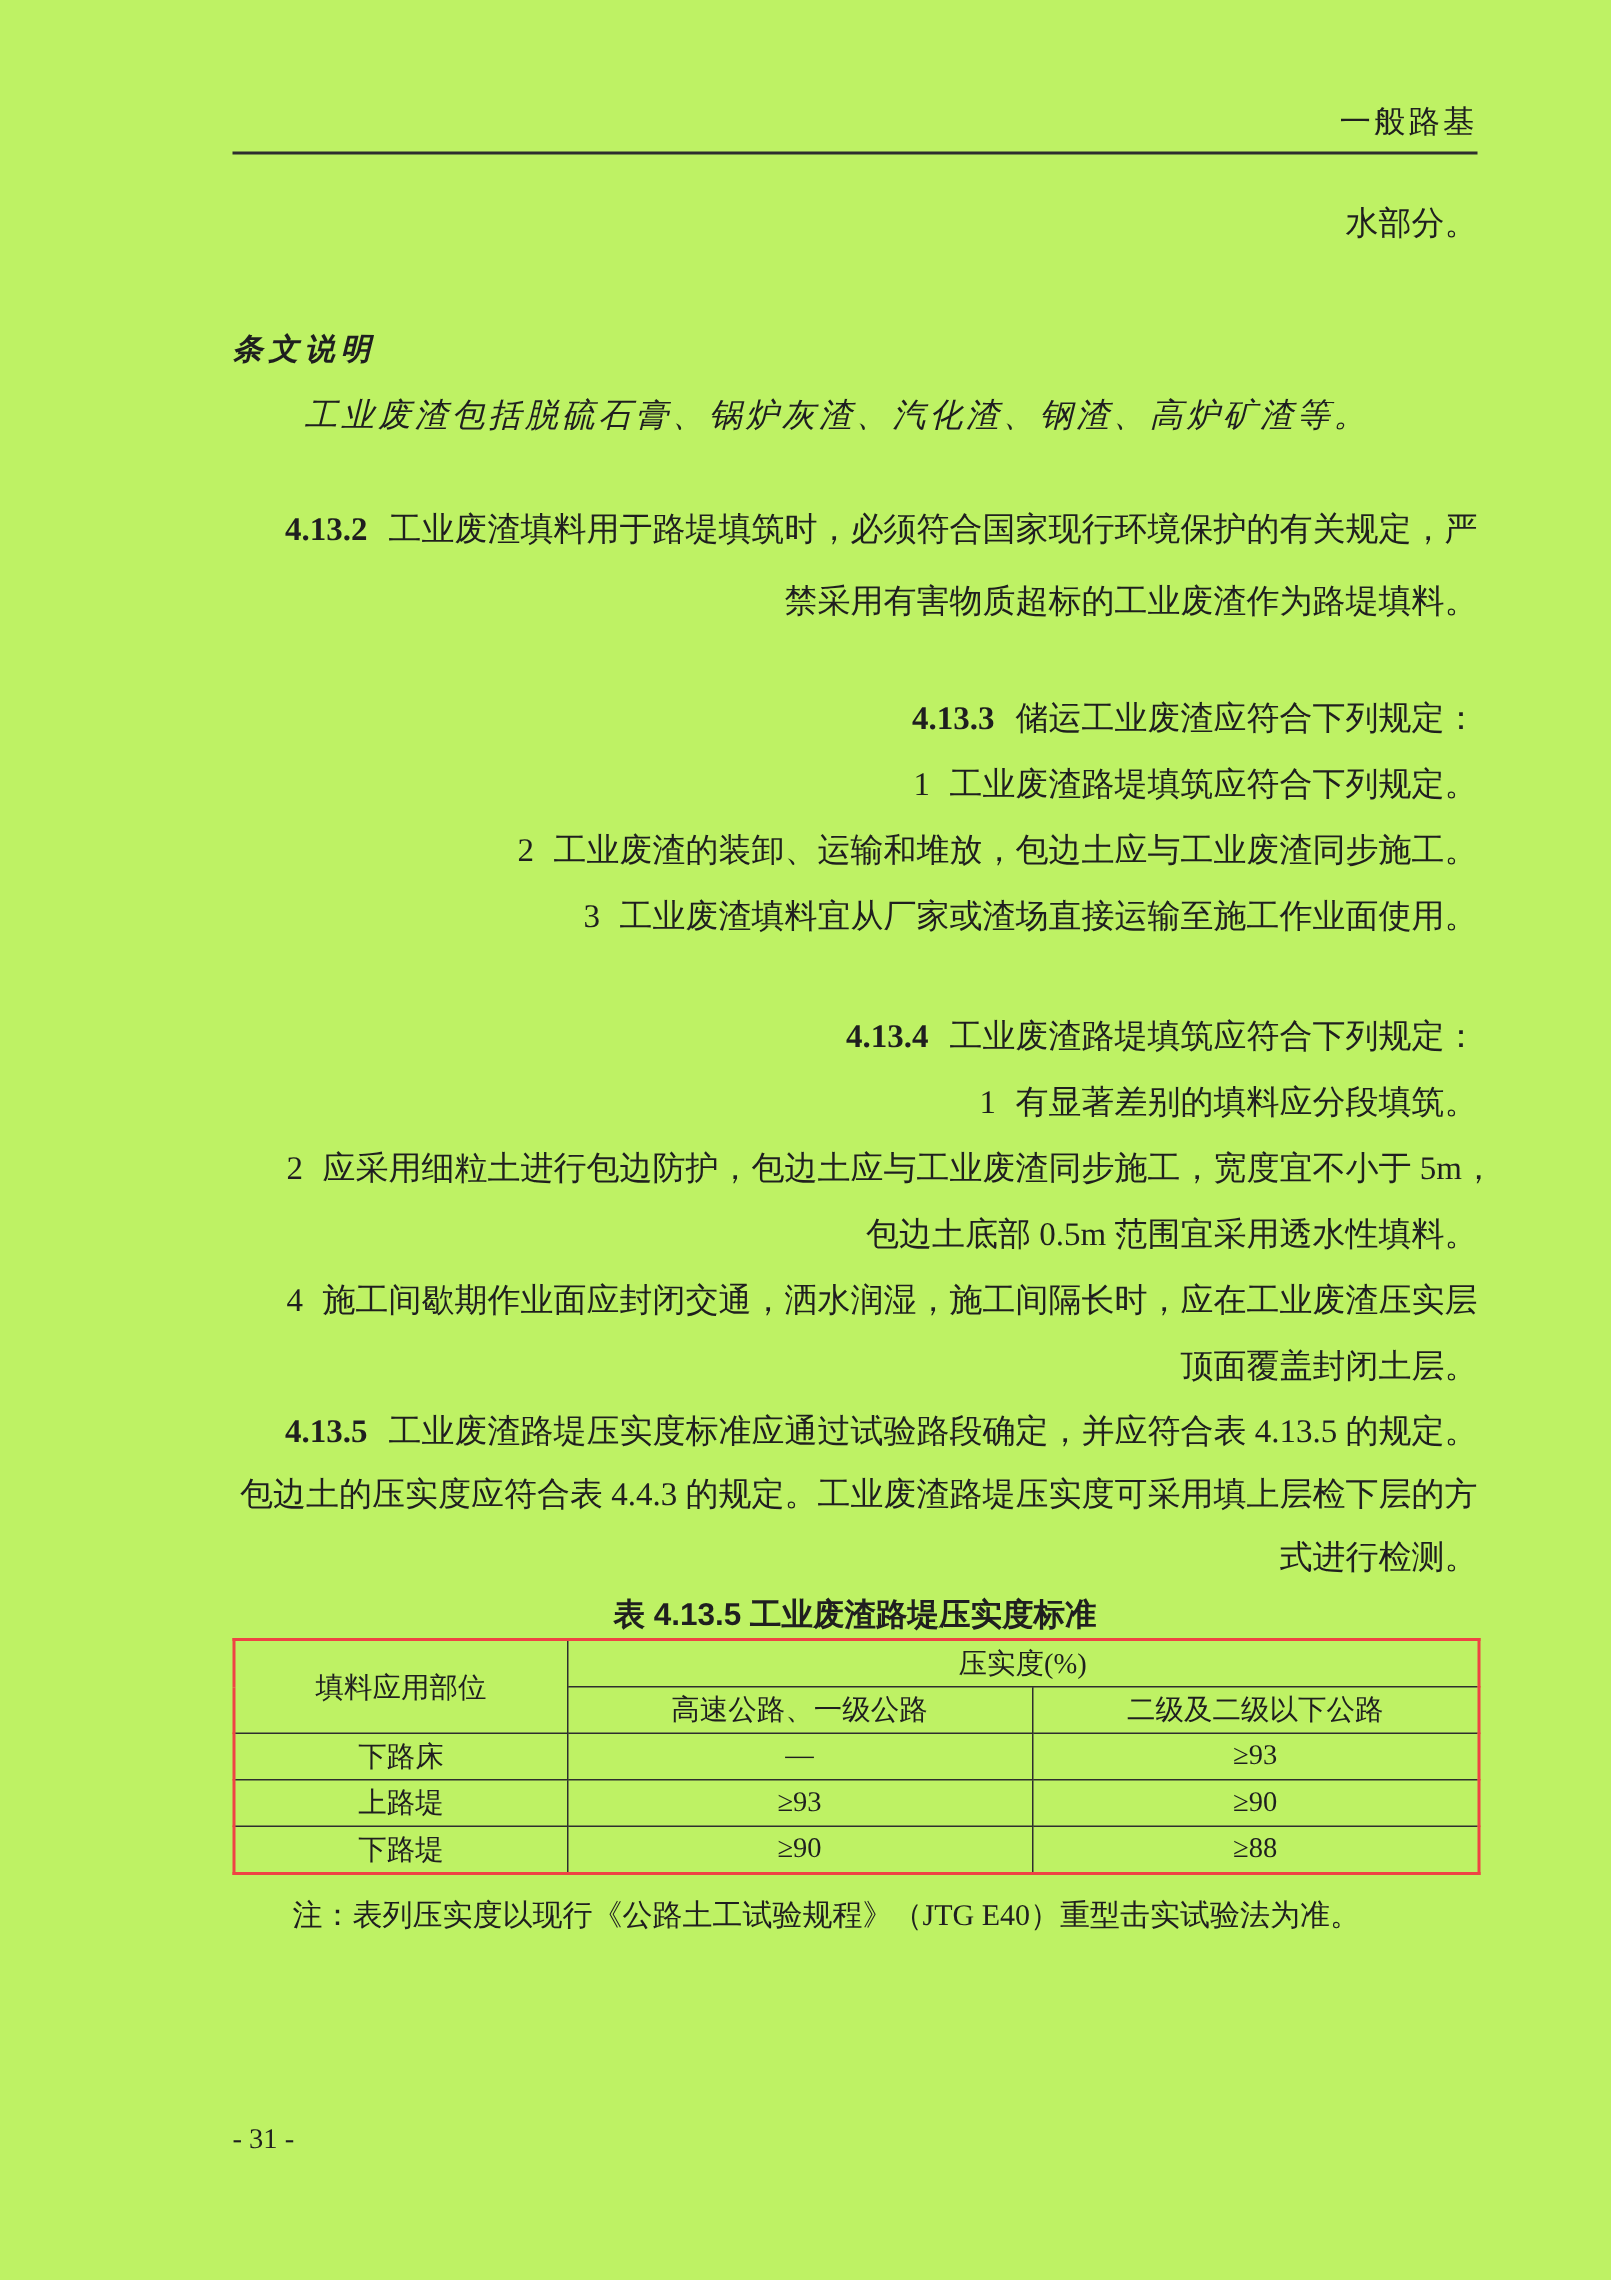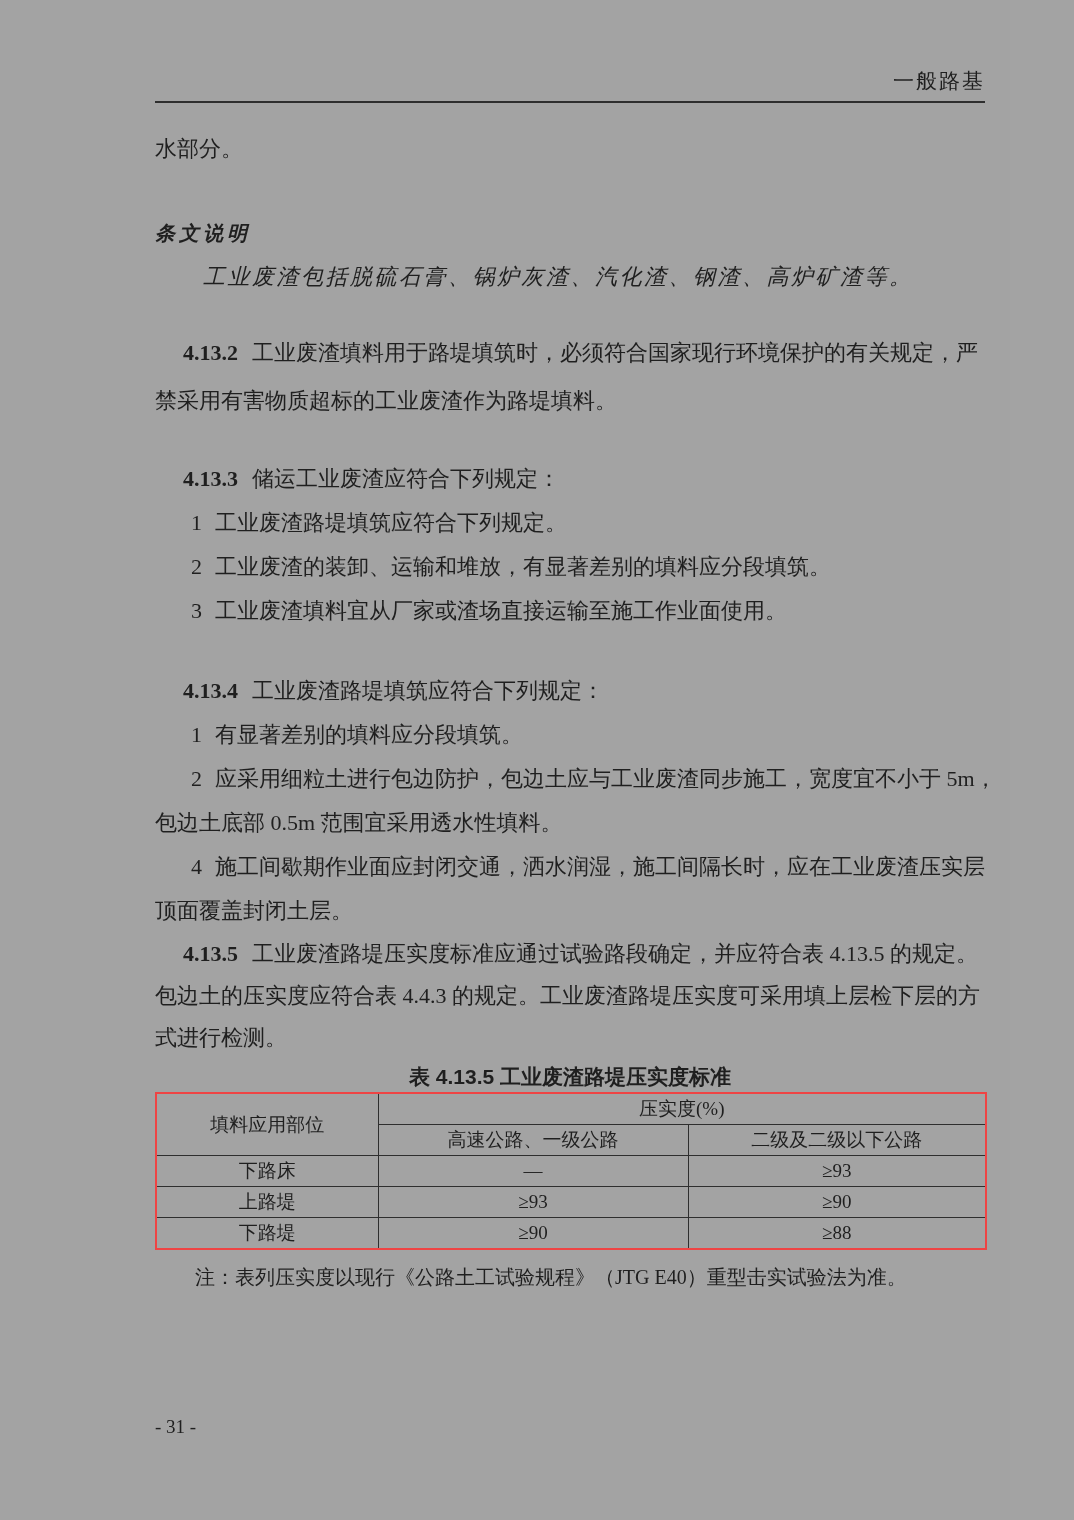--- a/index.html
+++ b/index.html
@@ -1,37 +1,37 @@
 <!DOCTYPE html>
 <html><head>
 <meta charset="utf-8">
 <style>
   html,body { margin:0; padding:0; background:#ffffff; }
   .page {
     position:relative;
     width:1074px; height:1520px;
-    background:#a3a3a3;
+    background:#bef264;
     color:#1f1f1f;
     font-family:"Liberation Serif","DejaVu Serif",serif;
     overflow:hidden;
   }
   .content { margin:0 89px 0 155px; width:830px; }
 
   
   .running-header {
     padding-top:68px;
     text-align:right;
     font-size:21px;
     line-height:26px;
     letter-spacing:2px;
   }
   .header-rule { border-bottom:2px solid #2e2e2e; margin-top:7px; }
 
   
-  .line { font-size:22px; line-height:44px; white-space:nowrap; }
+  .line { font-size:22px; line-height:44px; white-space:nowrap;text-align:right; }
   .tall .line { line-height:48px; }
   .c5 .line { line-height:42px; }
   .indent-first { padding-left:28px; }
   .indent-item  { padding-left:36px; }
   .clause-num { font-weight:bold; margin-right:14px; }
   .item-num { margin-right:13px; }
 
   .p-intro { margin-top:24px; }
   .commentary-heading {
     margin-top:40px;
@@ -113,21 +113,21 @@
     </div>
 
     <div class="clause-3">
       <div class="line indent-first">
         <span class="clause-num">4.13.3</span><span>储运工业废渣应符合下列规定：</span>
       </div>
       <div class="line indent-item">
         <span class="item-num">1</span><span>工业废渣路堤填筑应符合下列规定。</span>
       </div>
       <div class="line indent-item">
-        <span class="item-num">2</span><span>工业废渣的装卸、运输和堆放，有显著差别的填料应分段填筑。</span>
+        <span class="item-num">2</span><span>工业废渣的装卸、运输和堆放，包边土应与工业废渣同步施工。</span>
       </div>
       <div class="line indent-item">
         <span class="item-num">3</span><span>工业废渣填料宜从厂家或渣场直接运输至施工作业面使用。</span>
       </div>
     </div>
 
     <div class="clause-4">
       <div class="line indent-first">
         <span class="clause-num">4.13.4</span><span>工业废渣路堤填筑应符合下列规定：</span>
       </div>

